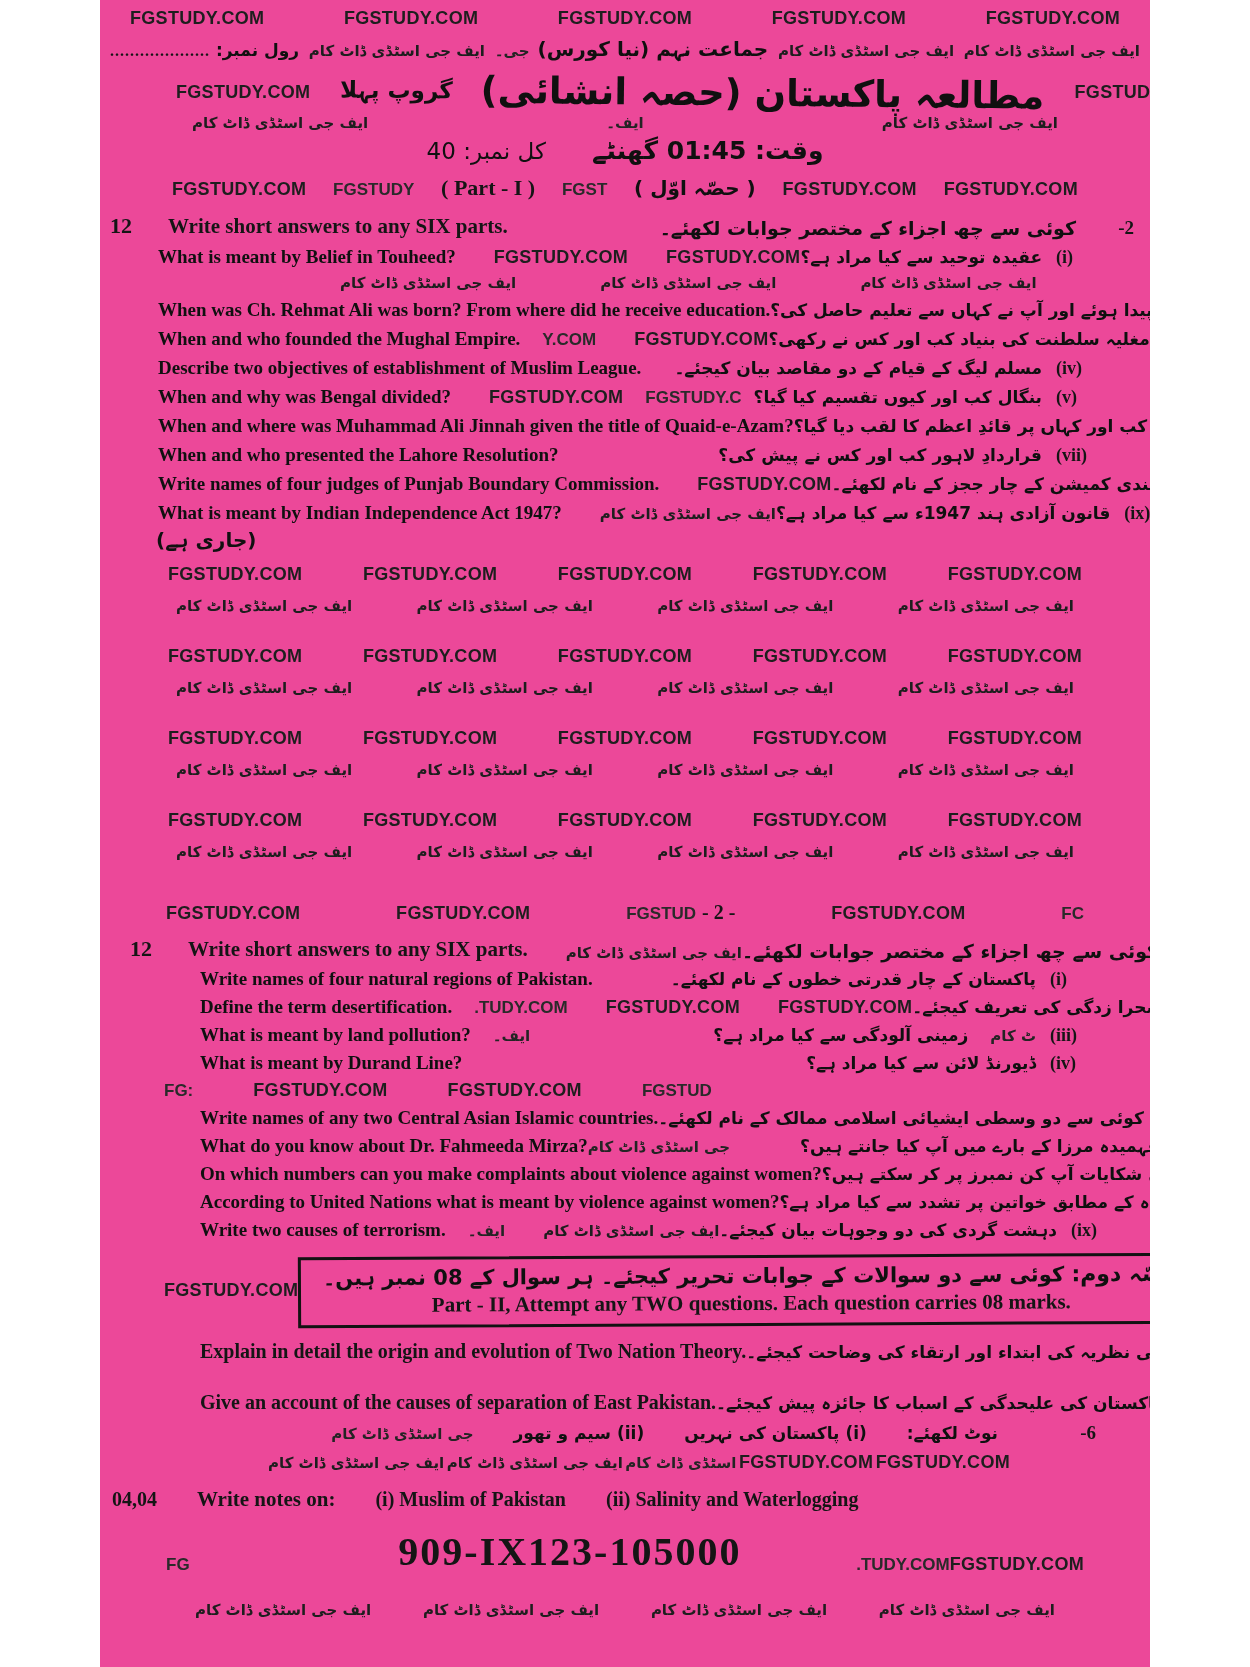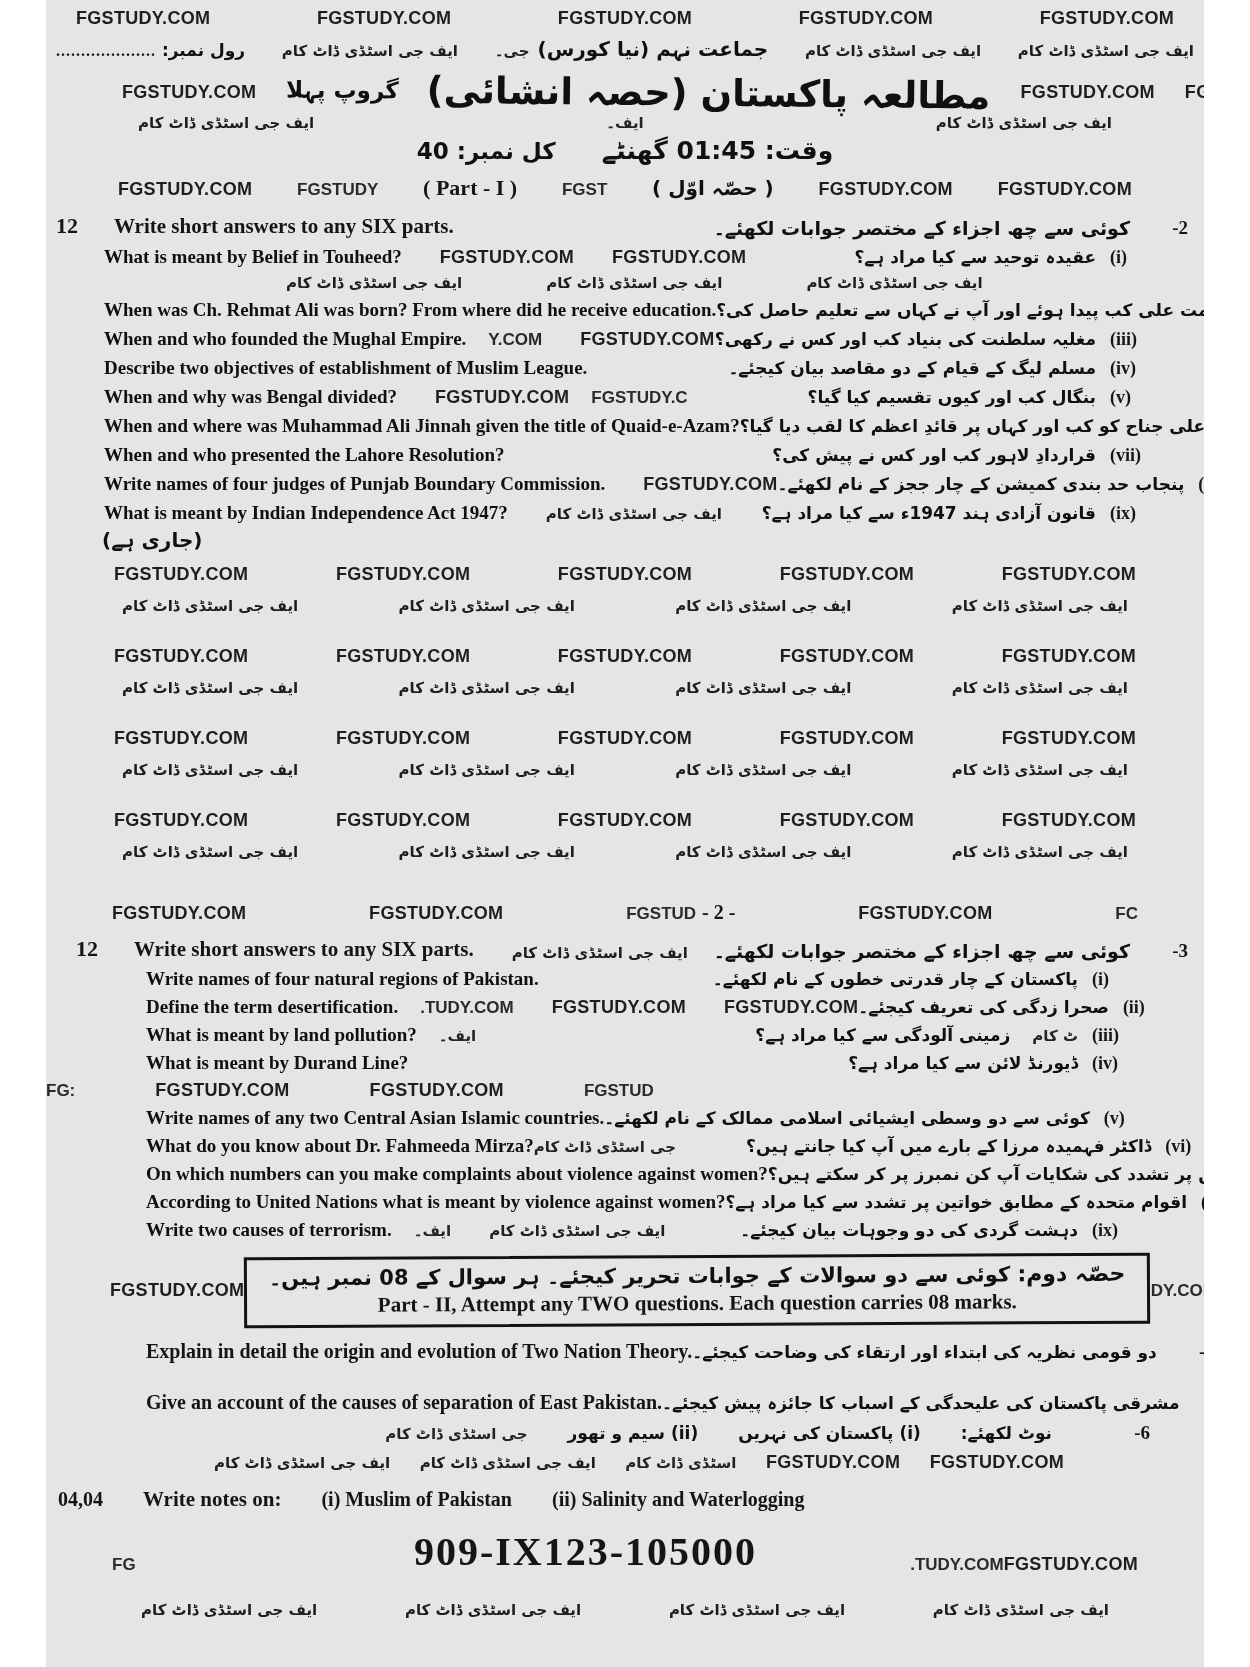--- a/index.html
+++ b/index.html
@@ -1,17 +1,17 @@
 <!DOCTYPE html>
 <html><head>
 <meta charset="utf-8">
 <style>
   *{margin:0;padding:0;box-sizing:border-box}
   html,body{background:#ffffff}
-  .page{position:relative;width:1158px;height:1667px;margin:0 auto;background:#e5e5e5;
+  .page{position:relative;width:1050px;height:1667px;margin:0 auto;background:#ec4899;
         overflow:hidden;color:#151515;font-family:"Liberation Serif",serif}
   .row{display:flex;align-items:baseline}
   .sp{flex:1 1 auto}
   .sp2{flex:.55 1 auto}
   .wm{font-family:"Liberation Sans",sans-serif;font-weight:700;font-size:18px;letter-spacing:.3px;
       color:#1e1e1e;white-space:nowrap}
   .wmu{font-family:"DejaVu Sans","Liberation Sans",sans-serif;direction:rtl;font-weight:700;
        font-size:15px;color:#1e1e1e;white-space:nowrap}
   .frag{font-family:"Liberation Sans",sans-serif;font-weight:700;font-size:17px;color:#2a2a2a;white-space:nowrap}
   .fragu{font-family:"DejaVu Sans",sans-serif;direction:rtl;font-weight:700;font-size:15px;color:#242424;white-space:nowrap}
@@ -30,48 +30,48 @@
   .classgroup{display:flex;direction:rtl;align-items:baseline;gap:8px}
   .classline{font-size:20px;font-weight:800}
 
   .titlerow{margin-top:10px;padding:0 76px;align-items:center;gap:30px}
   .titlegroup{display:flex;direction:rtl;align-items:center;gap:28px;margin:0 auto;transform:rotate(.6deg)}
   .title{font-size:37px;font-weight:900}
   .group{font-size:23px;font-weight:800}
   .subtitlerow{padding:0 92px;justify-content:space-between}
   .timerow{margin-top:4px;justify-content:center;gap:46px;direction:rtl}
   .time{font-size:25px;font-weight:800}
-  .total{font-size:23px;font-weight:700}
+  .total{font-size:23px;font-weight:400}
 
   .part1row{margin-top:10px;padding:0 72px;justify-content:space-between}
   .part1en{font-size:22px;font-weight:700;white-space:nowrap}
   .part1ur{font-size:20px;font-weight:800}
 
   .qhead{margin-top:12px;padding:0 16px 0 10px;align-items:flex-end}
   .q3h{padding-left:30px}
   .qmarks{font-size:22px;font-weight:700;margin-right:36px}
   .qheaden{font-size:21px;font-weight:700;white-space:nowrap}
   .qheadur{font-size:19px;font-weight:800}
   .qnum{flex:0 0 58px;text-align:right;font-size:19px;font-weight:700;font-family:"Liberation Serif",serif}
   .qrow{padding:0 42px 0 58px;margin-top:7px}
-  .q3 .qrow{padding:0 60px 0 100px;margin-top:6px}
+  .q3 .qrow{padding:0 48px 0 100px;margin-top:6px}
   .num{flex:0 0 66px;text-align:left;padding-left:14px;font-size:18px;font-weight:600;font-family:"Liberation Serif",serif}
   .subwm{padding-left:240px;margin-top:6px;gap:84px}
   .cont{font-size:20px}
   .controw{margin-top:4px;padding-left:56px}
 
   .band{margin-top:31px}
   .band.first{margin-top:12px}
   .banden{justify-content:space-between;padding:0 68px}
   .bandur{justify-content:space-between;padding:0 76px;margin-top:12px}
 
   .page2row{margin-top:40px;padding:0 66px;justify-content:space-between;align-items:baseline}
   .pagegroup{display:flex;gap:6px;align-items:baseline}
   .pagelabel{font-size:20px;font-weight:700}
-  .midwm{margin-top:6px;gap:80px}
+  .midwm{padding-left:64px;margin-top:6px;gap:60px}
 
   .p2row{margin-top:14px;padding:0 64px;align-items:center}
   .p2box{margin:0 auto;border:3px solid #121212;padding:5px 22px 7px;text-align:center;transform:rotate(-.3deg)}
   .p2ur{font-size:21px;font-weight:800}
   .p2label{font-weight:900;font-size:22px}
   .p2en{margin-top:3px;font-size:21px;font-weight:700;font-family:"Liberation Serif",serif;white-space:nowrap}
 
   .q4row{margin-top:14px;padding:0 54px 0 100px}
   .q5row{margin-top:28px;padding:0 54px 0 100px}
   .longen{font-size:20px;font-weight:600;white-space:nowrap}

